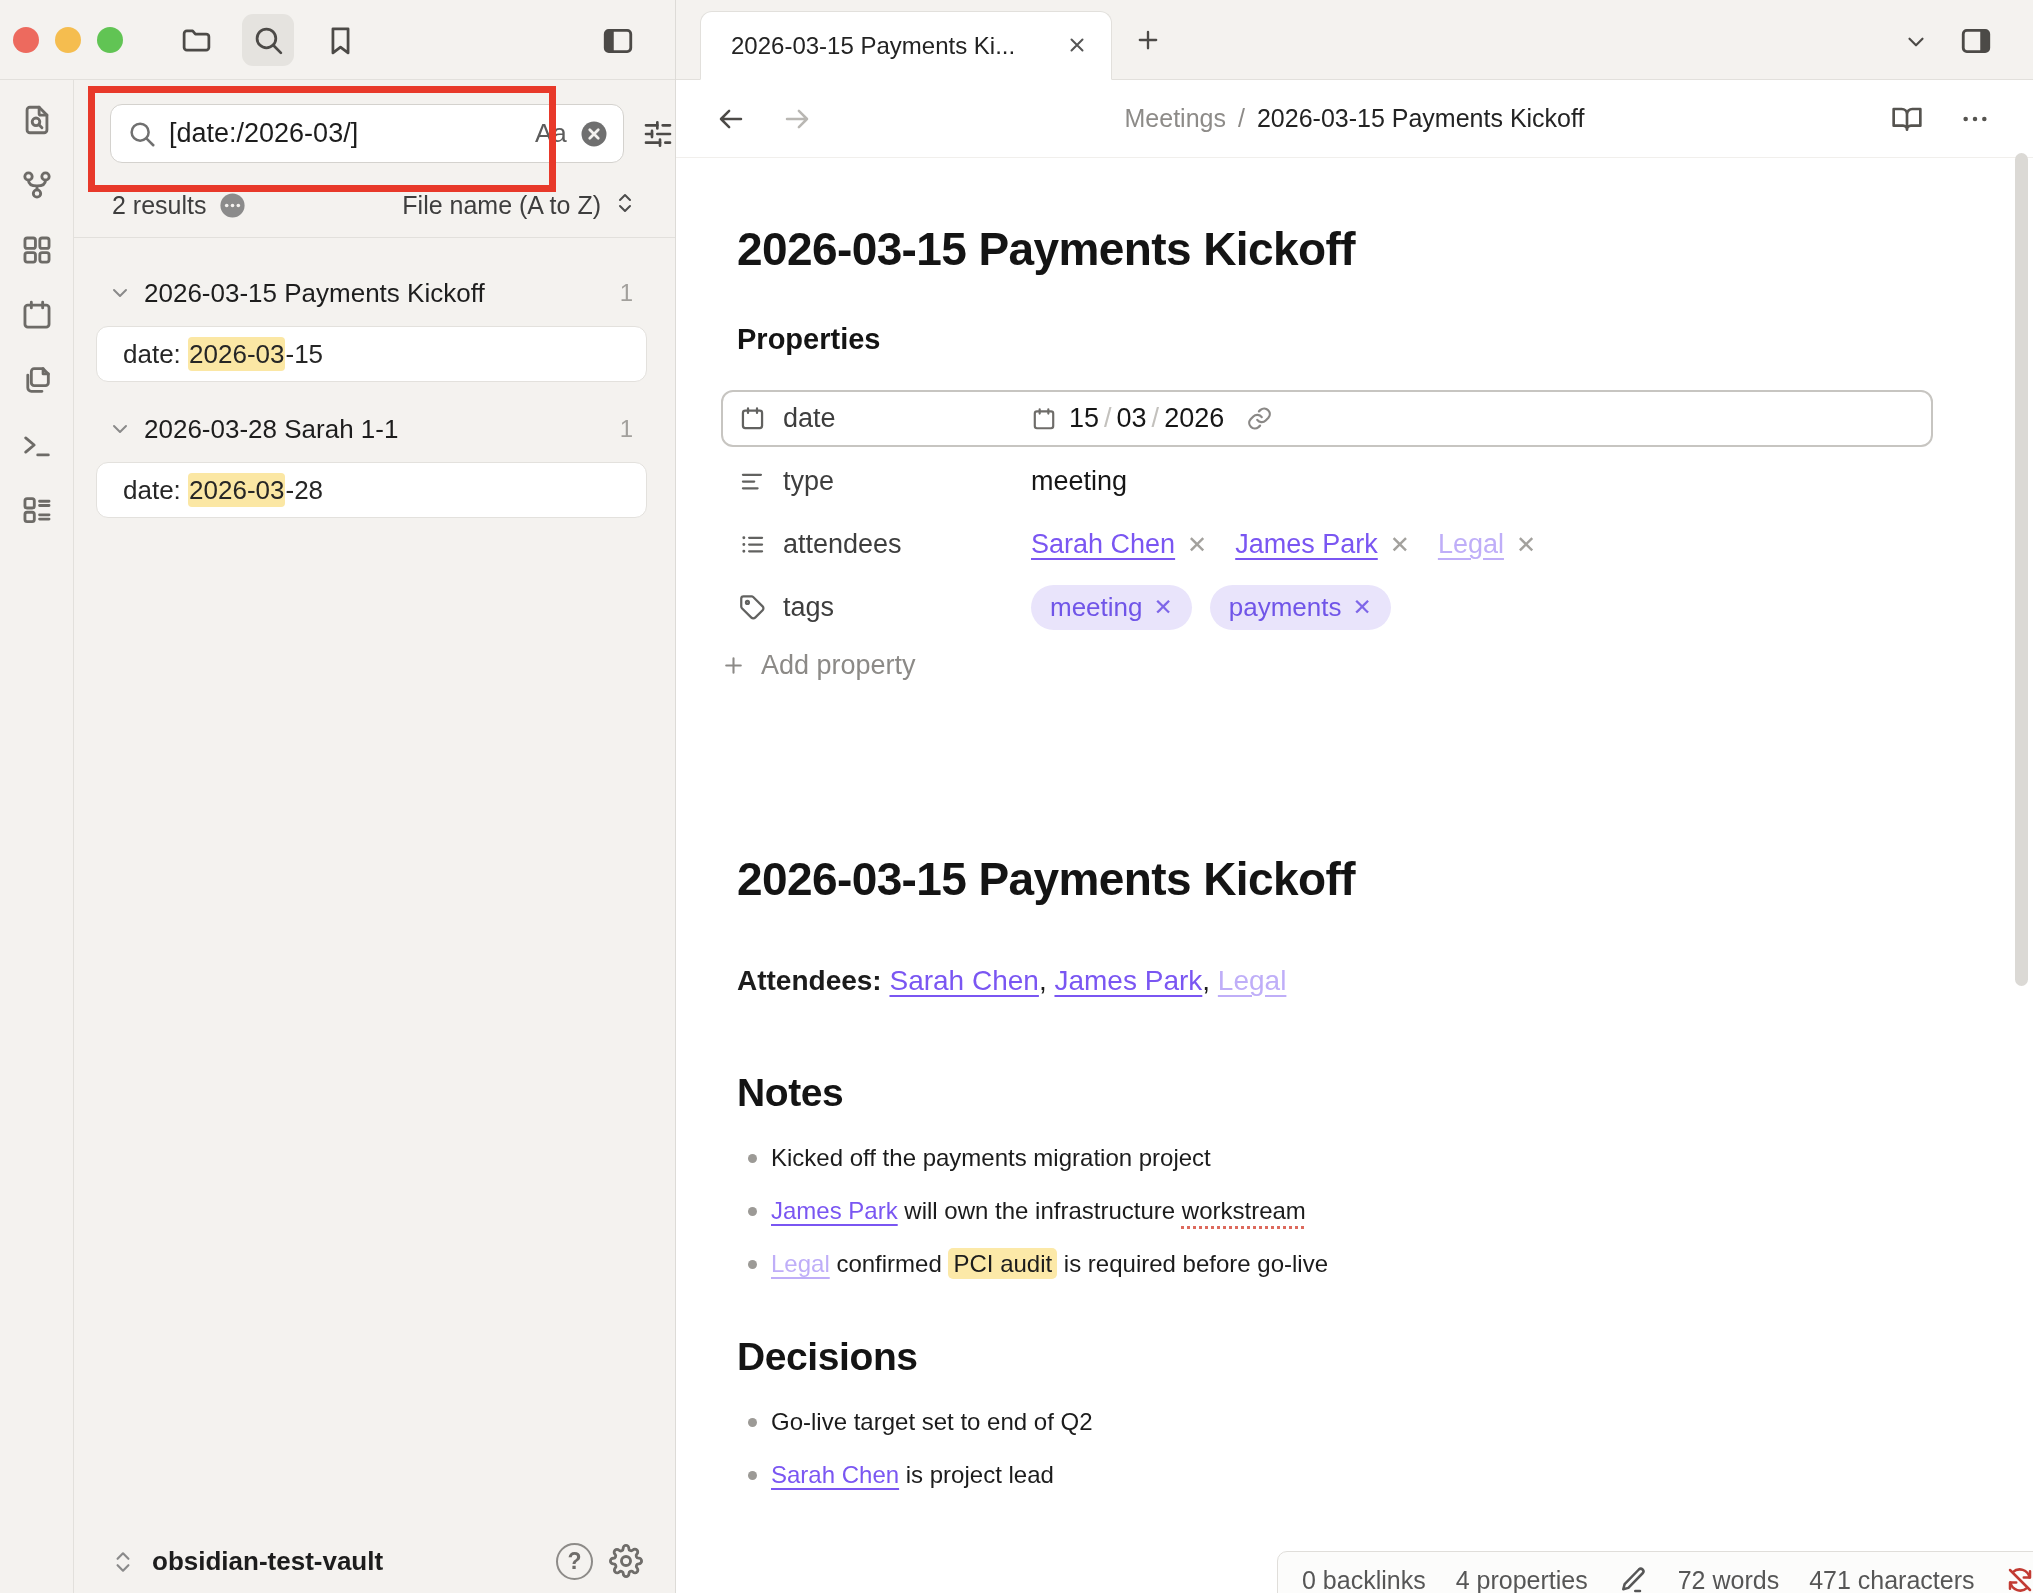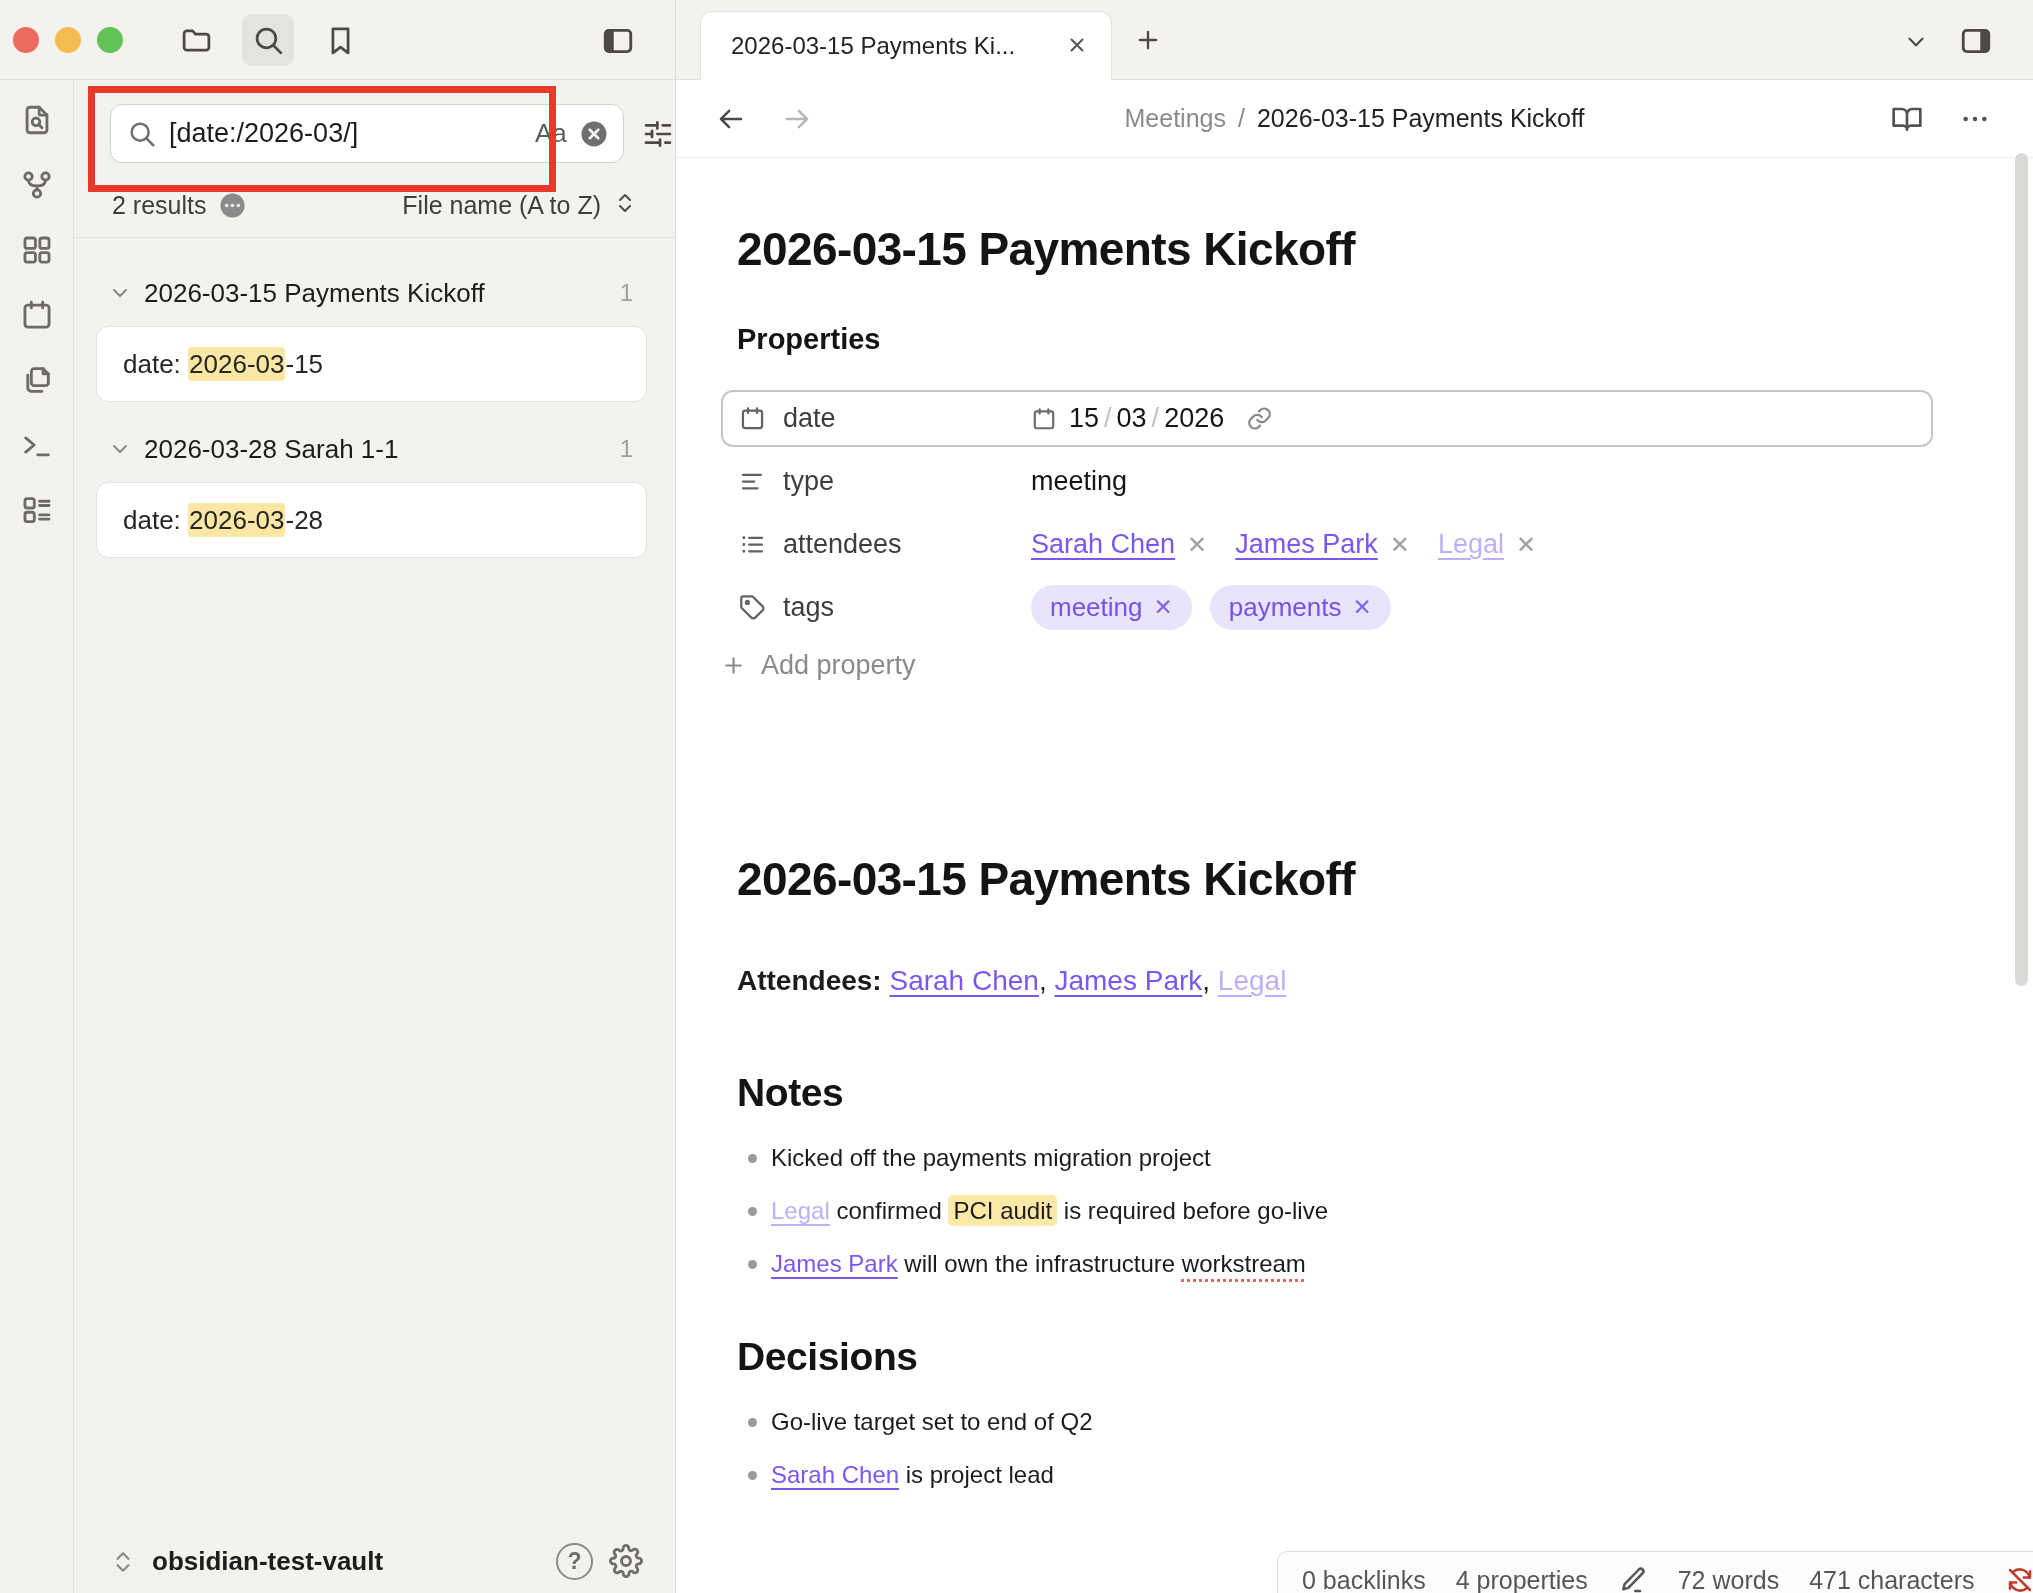--- a/index.html
+++ b/index.html
@@ -44,21 +44,21 @@
   .rh-left, .rh-right { display:flex; gap:12px; }
   .rh-left svg { width:29px; height:29px; color:#8b8b8b; }
   .rh-right svg { width:24px; height:24px; color:#4c4c4c; }
   .sp-divider { margin-top:17px; border-top:1px solid #e2e0dc; }
 
   .results { padding:30px 24px 0 22px; }
   .group-row { display:flex; align-items:center; height:50px; gap:12px; padding:0 18px 0 12px; }
   .group-row svg { width:24px; height:24px; color:#8a8a8a; flex:none; }
   .group-title { font-size:26px; font-weight:500; color:#1d1d1d; white-space:nowrap; overflow:hidden; }
   .group-count { margin-left:auto; color:#a2a09c; font-size:24px; }
-  .match-card { height:76px; background:#fff; border:1.5px solid #e3e1dd; border-radius:12px;
+  .match-card { height:56px; background:#fff; border:1.5px solid #e3e1dd; border-radius:12px;
                 display:flex; align-items:center; padding:0 26px; font-size:26px; color:#262626;
                 margin:8px 4px 22px 0; }
   .match-card .shl { background:#fbe7a4; border-radius:4px; padding:2px 1px; }
 
   .red-annot { position:absolute; left:88px; top:86px; width:468px; height:106px;
                border:7px solid #e8392a; z-index:30; pointer-events:none; }
 
   .vaultbar { position:absolute; left:74px; right:0; bottom:0; height:63px; display:flex; align-items:center;
               gap:16px; padding:0 30px 0 36px; }
   .vaultbar svg.updown { width:26px; height:26px; color:#8a8a8a; }
@@ -473,22 +473,22 @@
         </div>
       </div>
 
       <h1 class="doc t2">2026-03-15 Payments Kickoff</h1>
 
       <p class="attline"><span class="b">Attendees: </span><span class="ilink">Sarah Chen</span><span>, </span><span class="ilink">James Park</span><span>, </span><span class="ilink faded">Legal</span></p>
 
       <h2 class="sec m-notes">Notes</h2>
       <ul class="blist">
         <li><span>Kicked off the payments migration project</span></li>
+        <li><span class="ilink">James Park</span><span> will own the infrastructure </span><span class="spell">workstream</span></li>
         <li><span class="ilink faded">Legal</span><span> confirmed </span><span class="hl">PCI audit</span><span> is required before go-live</span></li>
-        <li><span class="ilink">James Park</span><span> will own the infrastructure </span><span class="spell">workstream</span></li>
       </ul>
 
       <h2 class="sec m-dec">Decisions</h2>
       <ul class="blist">
         <li><span>Go-live target set to end of Q2</span></li>
         <li><span class="ilink">Sarah Chen</span><span> is project lead</span></li>
       </ul>
     </div>
 
     <div class="statusbar">

